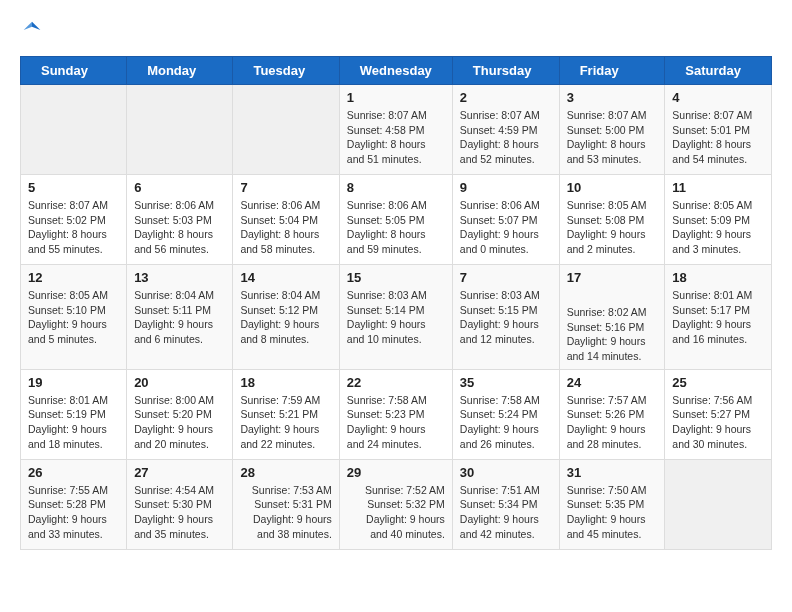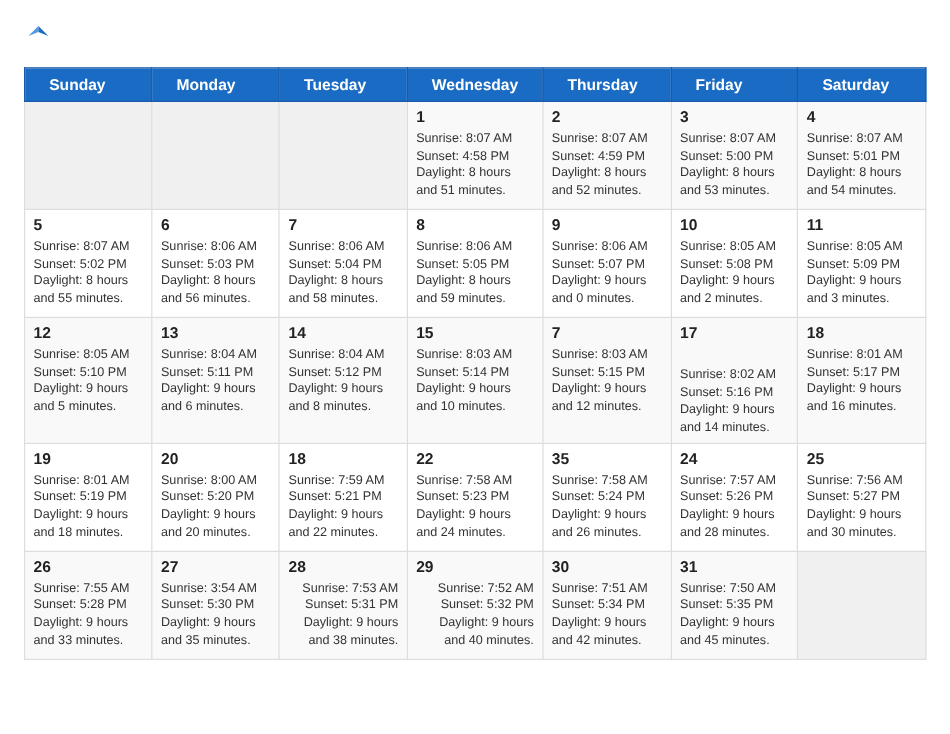--- a/index.html
+++ b/index.html
@@ -321,21 +321,21 @@
       <tr>
         <td>
           <span class="day-num">26</span>
           <div class="day-info" style="white-space: pre-line;">Sunrise: 7:55 AM
 Sunset: 5:28 PM
 Daylight: 9 hours
 and 33 minutes.</div>
         </td>
         <td>
           <span class="day-num">27</span>
-          <div class="day-info" style="white-space: pre-line;">Sunrise: 3:54 AM
+          <div class="day-info" style="white-space: pre-line;">Sunrise: 4:54 AM
 Sunset: 5:30 PM
 Daylight: 9 hours
 and 35 minutes.</div>
         </td>
         <td>
           <span class="day-num">28</span>
           <div class="day-info" style="white-space: pre-line; text-align: right;">Sunrise: 7:53 AM
 Sunset: 5:31 PM
 Daylight: 9 hours
 and 38 minutes.</div>

